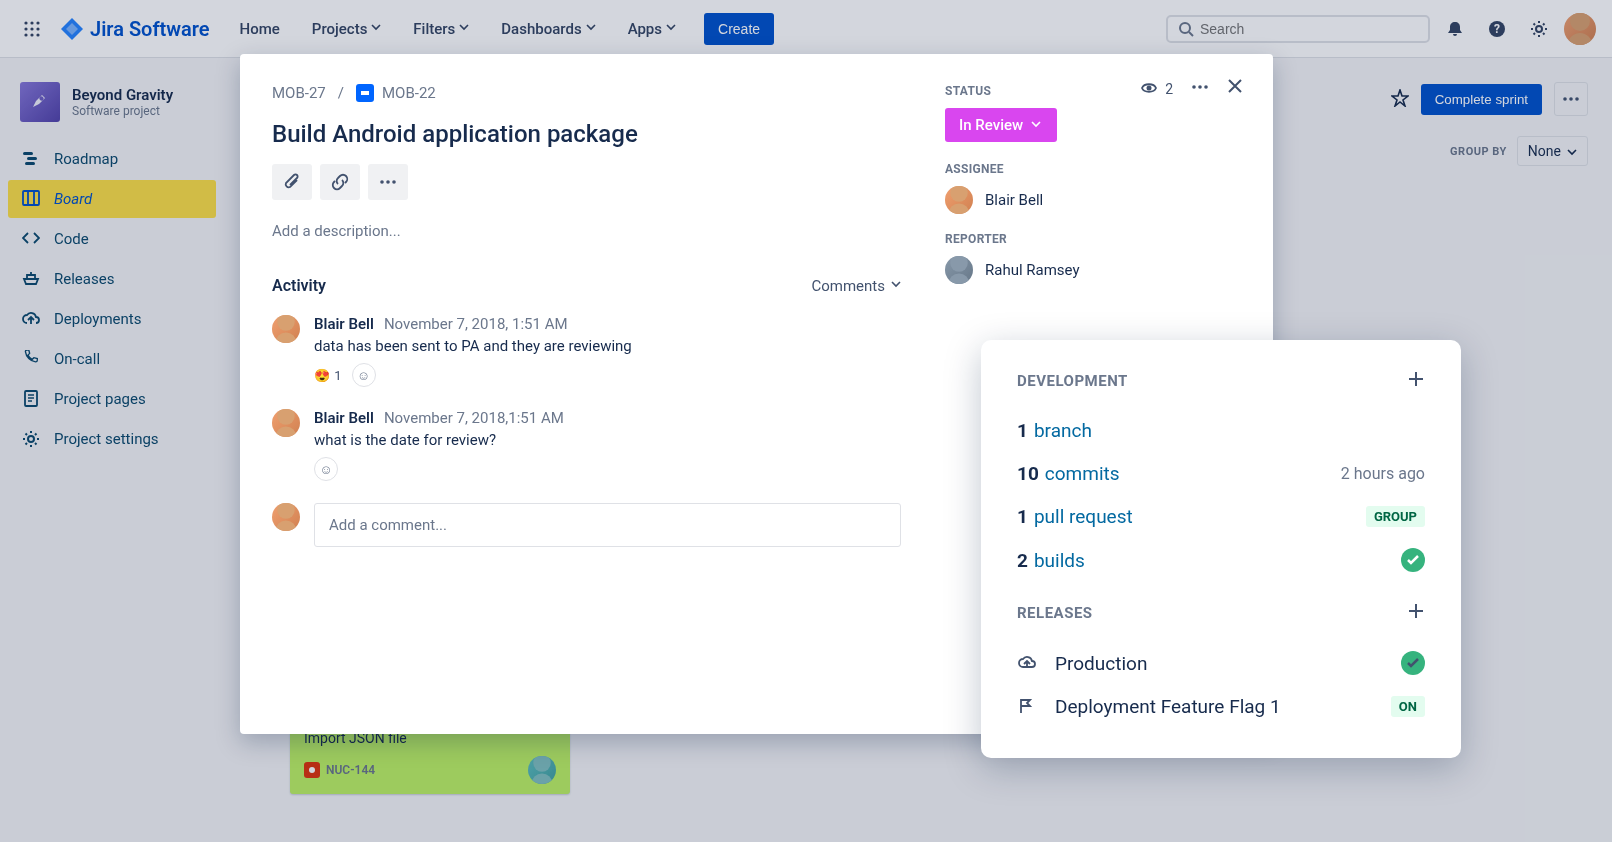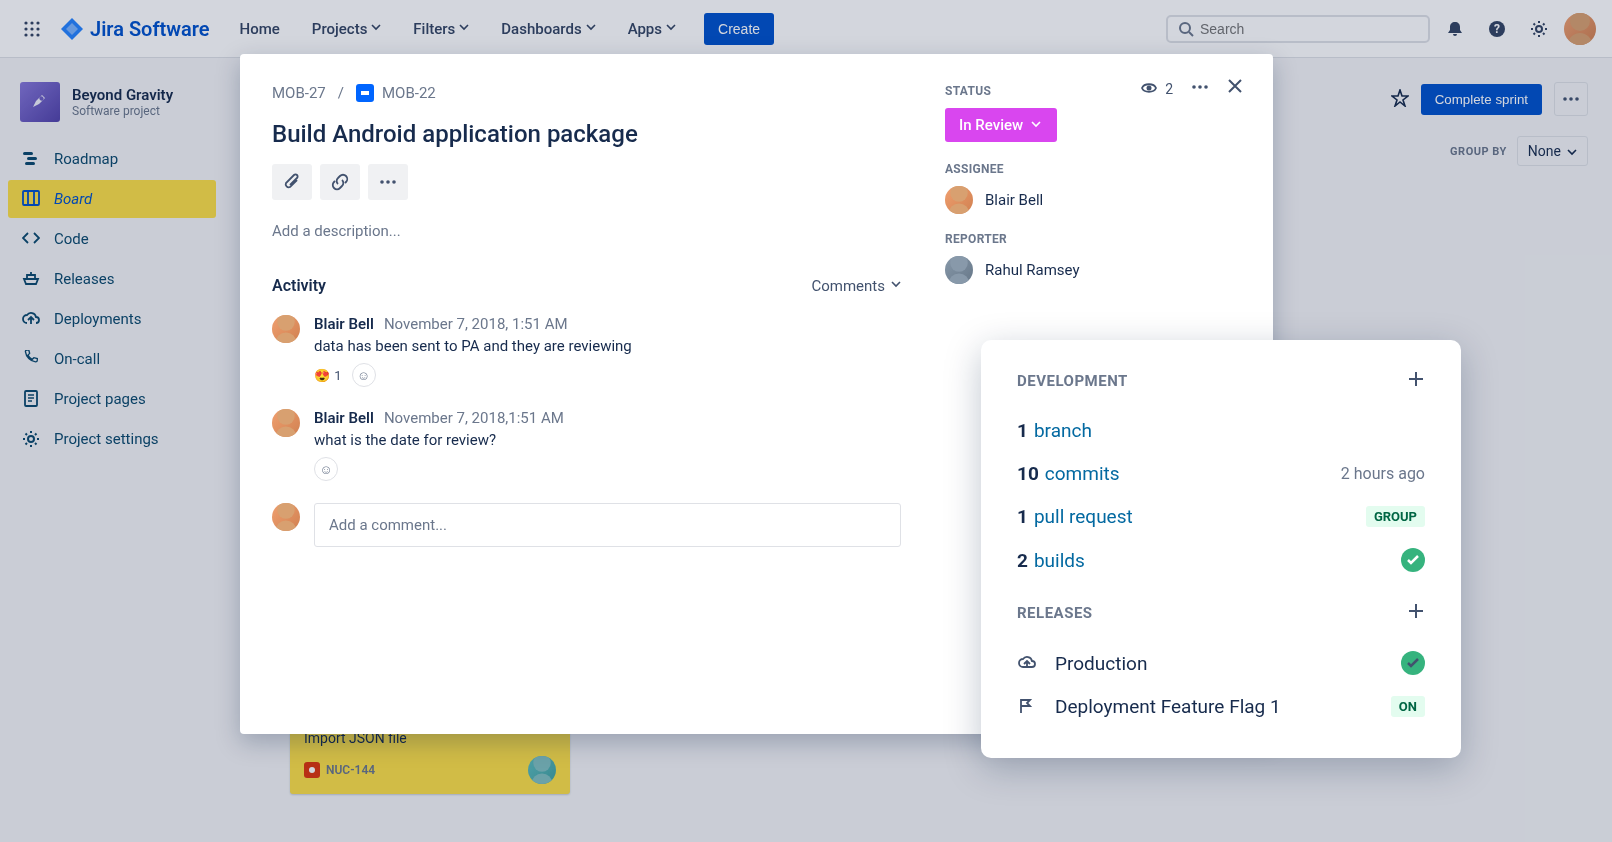--- a/index.html
+++ b/index.html
@@ -87,21 +87,21 @@
 .dev-row .left .word { color:#0369a1;}
 .dev-row .right { color:#6b778c; font-size:16px;}
 .badge { padding:3px 8px; border-radius:3px; font-size:13px; font-weight:700;}
 .badge-green-light { background:#e3fcef; color:#006644;}
 .check-circle { width:24px; height:24px; background:#36b37e; border-radius:50%; display:flex; align-items:center; justify-content:center; color:#fff;}
 .release-row { display:flex; justify-content:space-between; align-items:center; padding:10px 0; font-size:19px;}
 .release-row .left { display:flex; align-items:center; gap:16px; color:#172b4d;}
 .release-row svg { color:#42526e;}
 
 
-.bg-card { position:absolute; left:290px; top:720px; width:280px; background:#fde047; border-radius:3px; padding:10px 14px; box-shadow:0 1px 2px rgba(9,30,66,0.2); z-index:40;}
+.bg-card { position:absolute; left:290px; top:720px; width:280px; background:#bef264; border-radius:3px; padding:10px 14px; box-shadow:0 1px 2px rgba(9,30,66,0.2); z-index:40;}
 .bg-card .title { color:#172b4d; font-size:14px; margin-bottom:10px;}
 .bg-card .foot { display:flex; justify-content:space-between; align-items:center;}
 .bg-card .key { display:flex; align-items:center; gap:6px; font-size:12px; color:#6b778c; font-weight:600;}
 .bg-card .bug-icon { width:16px; height:16px; background:#de350b; border-radius:3px; display:flex; align-items:center; justify-content:center;}
 .chev { width:10px; height:10px; display:inline-block;}
 </style>
 </head>
 <body>
 
 <svg width="0" height="0" style="position:absolute">

